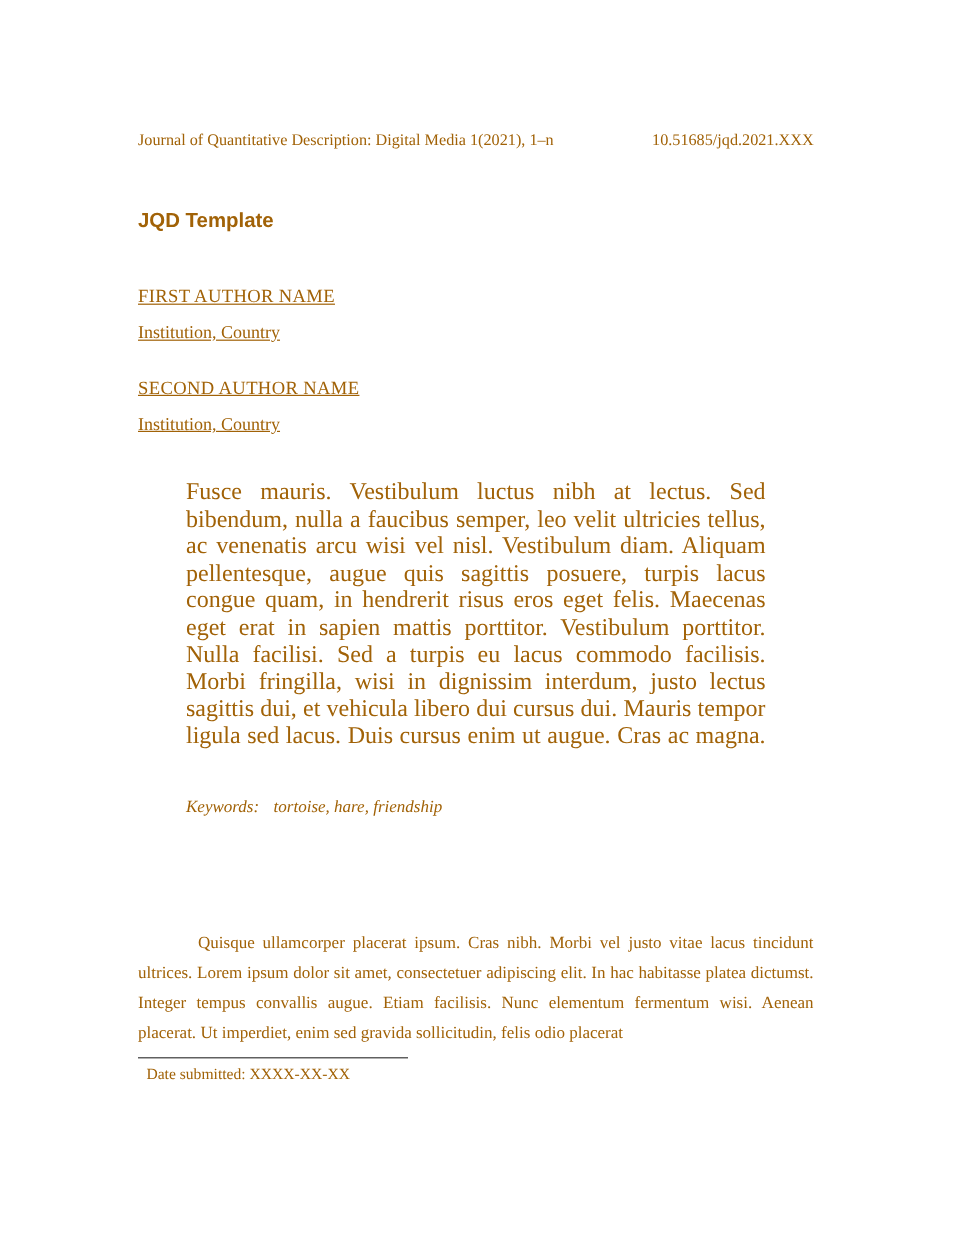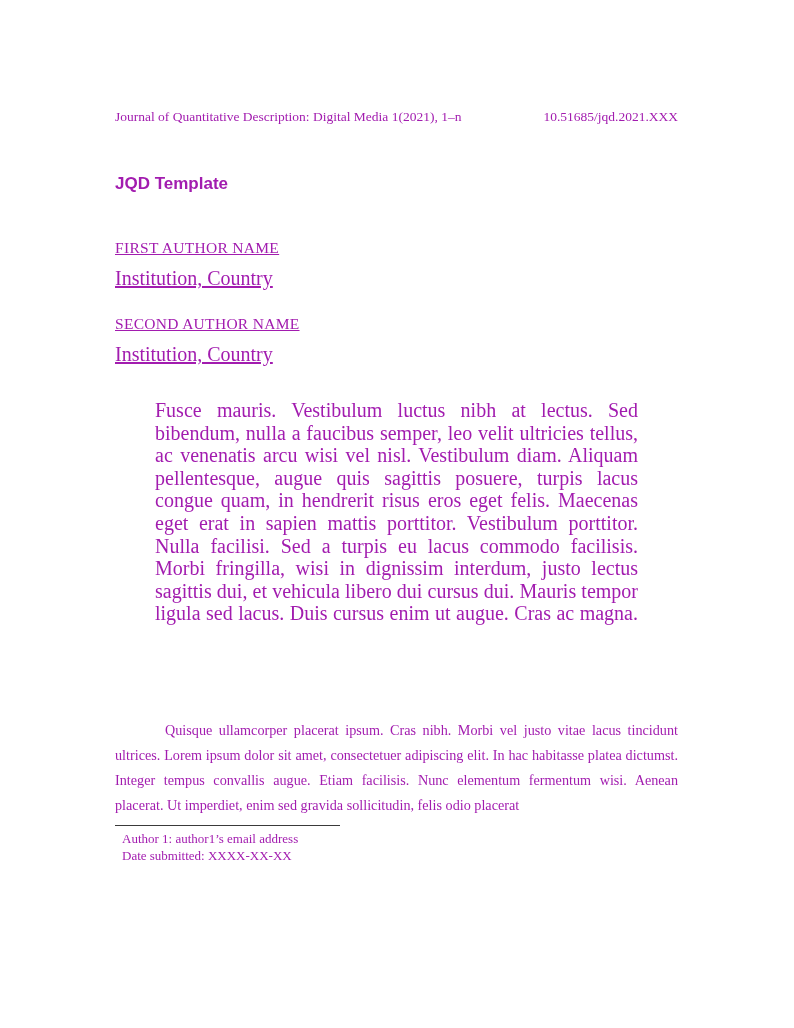--- a/index.html
+++ b/index.html
@@ -5,21 +5,21 @@
   html, body {
     margin: 0;
     padding: 0;
     background: #ffffff;
   }
   .page {
     position: relative;
     width: 794px;
     height: 1028px;
     background: #ffffff;
-    color: #a21caf;
+    color: #a16207;
     font-family: "Liberation Serif", "DejaVu Serif", serif;
     box-sizing: border-box;
     padding: 108px 116px 0 115px;
     overflow: hidden;
   }
   .running-header {
     display: flex;
     justify-content: space-between;
     align-items: baseline;
     font-size: 13.5px;
@@ -39,21 +39,21 @@
     text-decoration: underline;
   }
   .author-name {
     margin-top: 44px;
     font-size: 15.5px;
     line-height: 19px;
     letter-spacing: 0.3px;
   }
   .author-affiliation {
     margin-top: 12px;
-    font-size: 20px;
+    font-size: 15px;
     line-height: 18px;
   }
   .author-block + .author-block .author-name {
     margin-top: 27px;
   }
   .abstract {
     margin: 36px 40px 0 40px;
     font-size: 20px;
     line-height: 22.6px;
     text-align: justify;
@@ -117,24 +117,26 @@
       <div class="author-affiliation">Institution, Country</div>
     </div>
     <div class="author-block">
       <div class="author-name">SECOND AUTHOR NAME</div>
       <div class="author-affiliation">Institution, Country</div>
     </div>
   </div>
 
   <div class="abstract">Fusce mauris. Vestibulum luctus nibh at lectus. Sed bibendum, nulla a faucibus semper, leo velit ultricies tellus, ac venenatis arcu wisi vel nisl. Vestibulum diam. Aliquam pellentesque, augue quis sagittis posuere, turpis lacus congue quam, in hendrerit risus eros eget felis. Maecenas eget erat in sapien mattis porttitor. Vestibulum porttitor. Nulla facilisi. Sed a turpis eu lacus commodo facilisis. Morbi fringilla, wisi in dignissim interdum, justo lectus sagittis dui, et vehicula libero dui cursus dui. Mauris tempor ligula sed lacus. Duis cursus enim ut augue. Cras ac magna. Cras nulla. Nulla egestas. Curabitur a leo. Quisque egestas wisi eget nunc. Nam feugiat lacus vel est. Curabitur consectetuer.</div>
 
+  <div class="keywords">
+    <span class="kw-label">Keywords:</span><span>tortoise, hare, friendship</span>
+  </div>
 
   <div class="body-text">Quisque ullamcorper placerat ipsum. Cras nibh. Morbi vel justo vitae lacus tincidunt ultrices. Lorem ipsum dolor sit amet, consectetuer adipiscing elit. In hac habitasse platea dictumst. Integer tempus convallis augue. Etiam facilisis. Nunc elementum fermentum wisi. Aenean placerat. Ut imperdiet, enim sed gravida sollicitudin, felis odio placerat</div>
 
   <hr class="footnote-rule">
 
   <div class="footnotes">
-    <div class="footnote-line">Author 1: author1’s email address</div>
     <div class="footnote-line">Date submitted: XXXX-XX-XX</div>
   </div>
 
 
 </div>
 
 </body></html>

